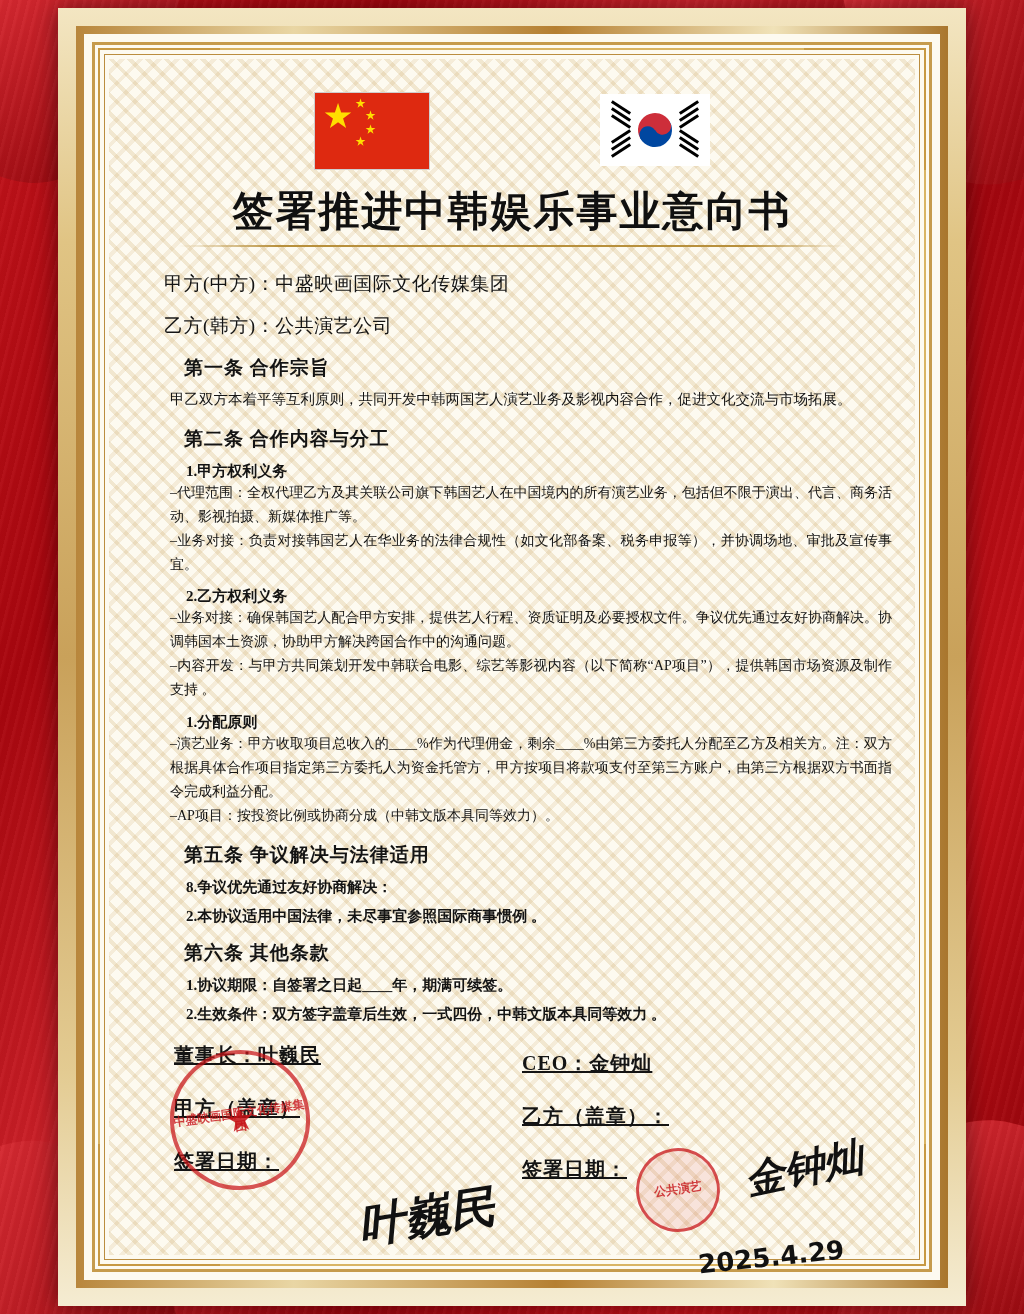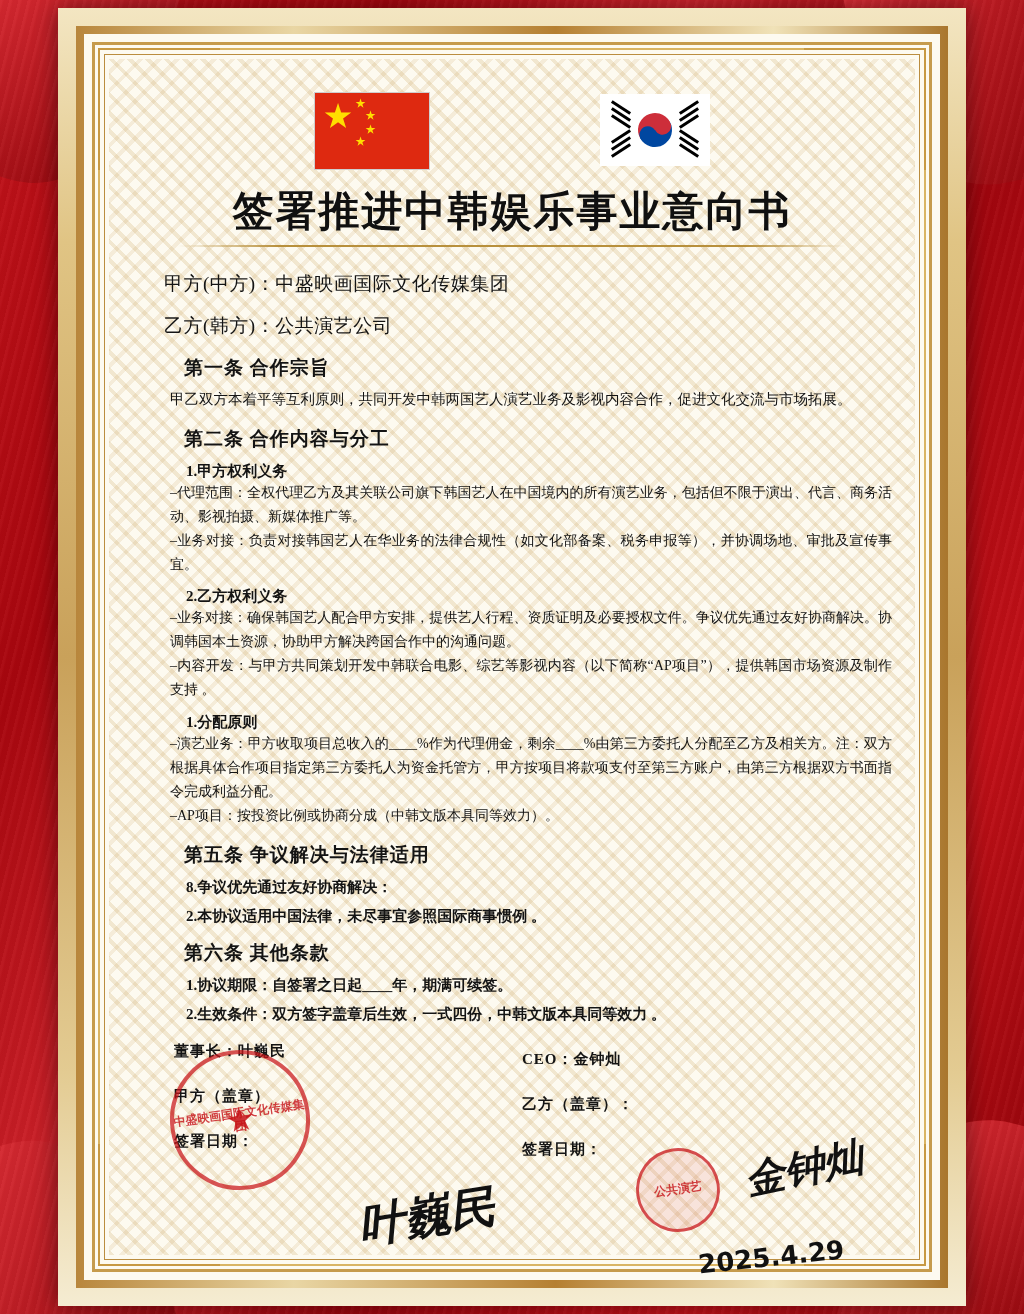--- a/index.html
+++ b/index.html
@@ -227,24 +227,25 @@
     height: 176px;
   }
   .sign-col {
     position: absolute;
     top: 0;
     width: 46%;
   }
   .sign-col.left { left: 10px; }
   .sign-col.right { left: 50%; margin-top: 8px; }
   .sign-line {
-    font-size: 15px;
+    font-size: 20px;
     font-weight: bold;
     margin-bottom: 26px;
     letter-spacing: 1px;
+    text-decoration: underline;
   }
 
   
   .seal {
     position: absolute;
     border: 4px solid rgba(200,20,24,.72);
     border-radius: 50%;
     color: rgba(198,18,22,.8);
     font-size: 12px;
     display: flex;

